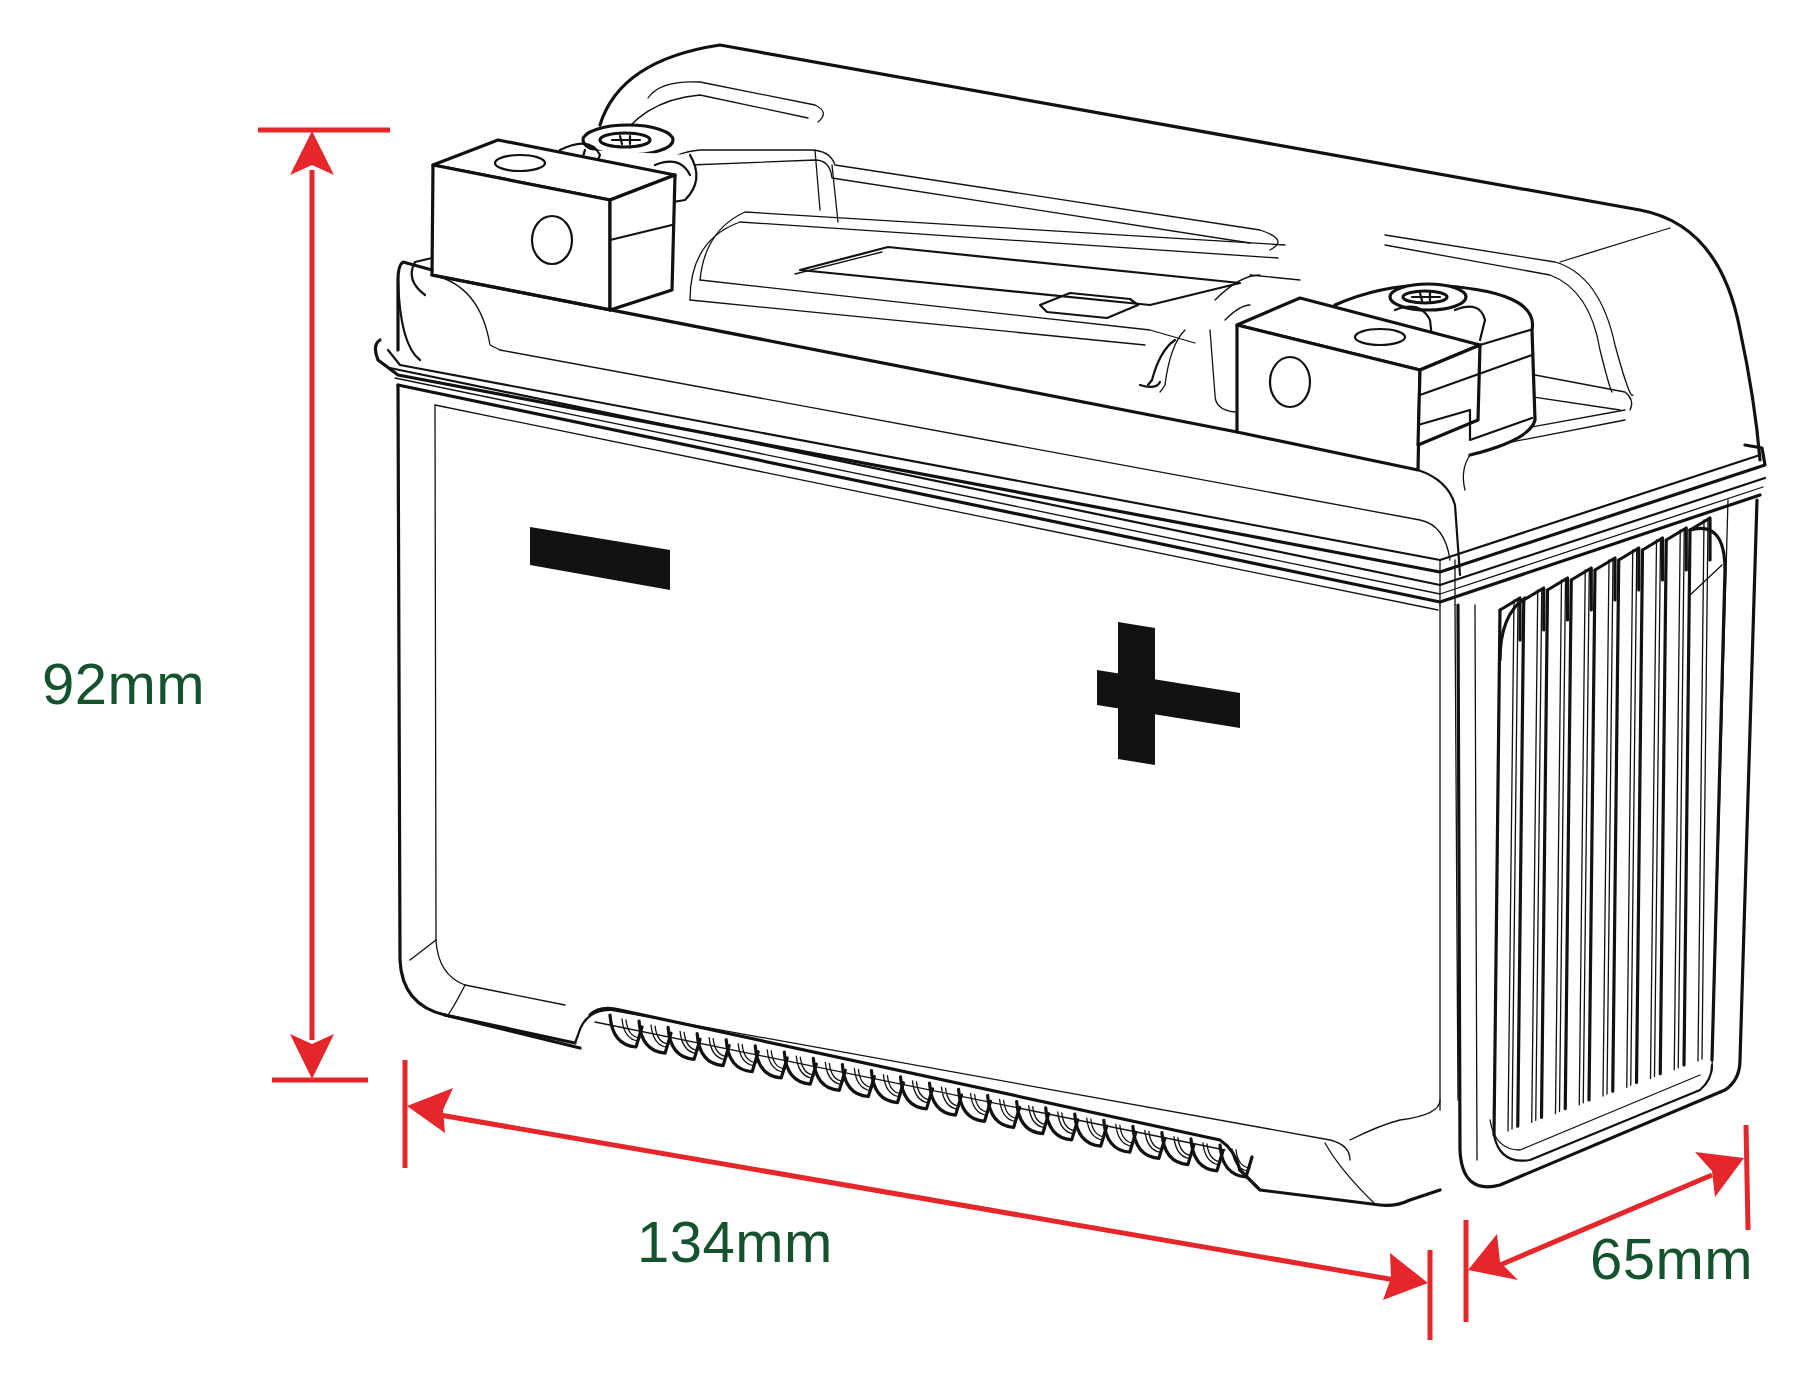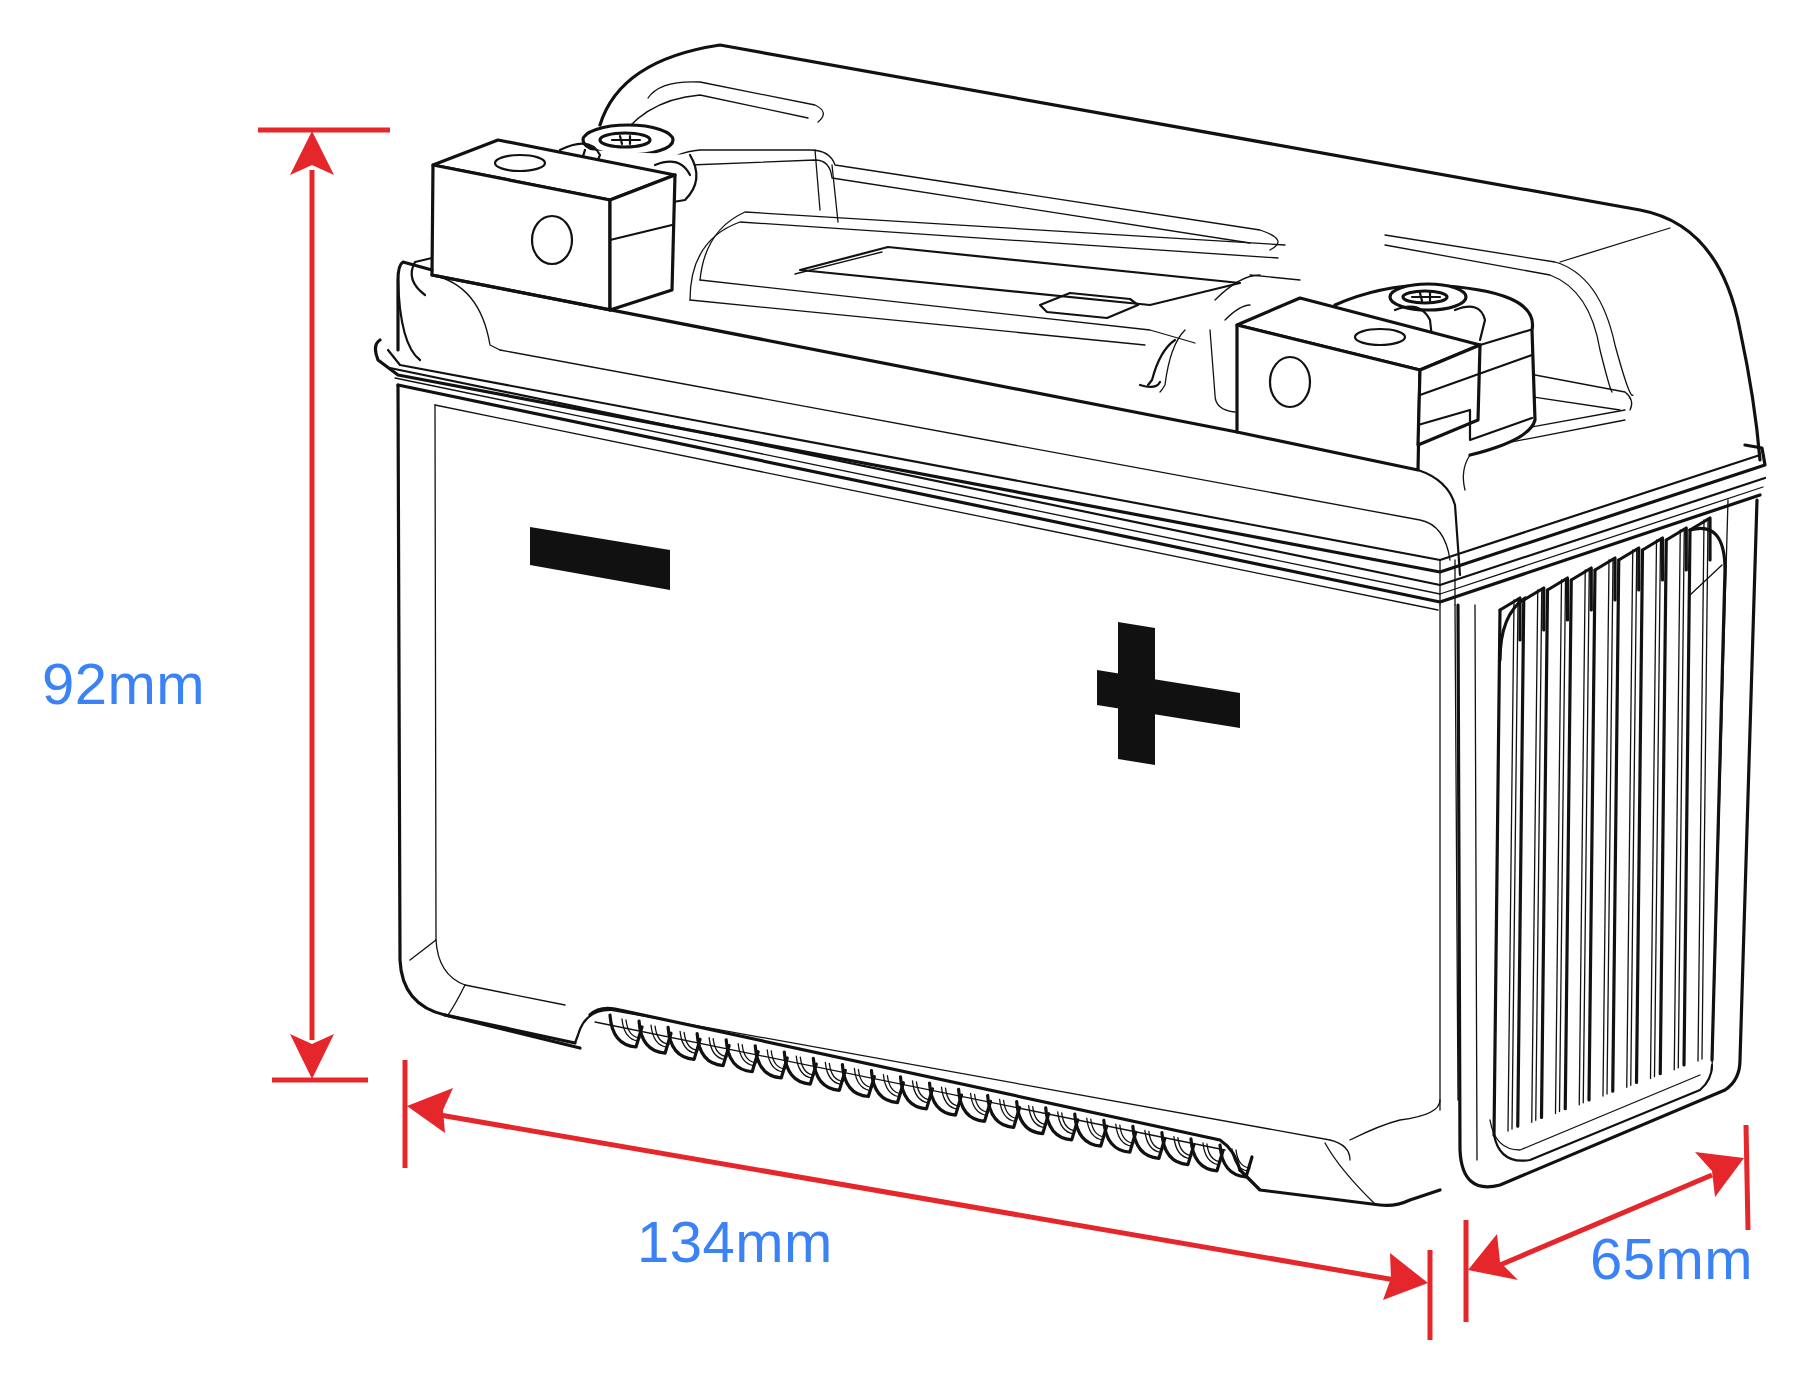--- a/index.html
+++ b/index.html
@@ -5,21 +5,21 @@
   html, body { margin: 0; padding: 0; background: #ffffff; }
   body { width: 1800px; height: 1392px; overflow: hidden; position: relative; font-family: "Liberation Sans", sans-serif; }
   #stage { position: absolute; left: 0; top: 0; width: 1800px; height: 1392px; }
   .ln { fill: none; stroke: #111111; stroke-linejoin: round; stroke-linecap: round; }
   .thick { stroke-width: 3.2; }
   .mid { stroke-width: 2.2; }
   .thin { stroke-width: 1.3; }
   .fillw { fill: #ffffff; }
   .dim { stroke: #e5262b; stroke-width: 5; fill: none; stroke-linecap: butt; }
   .dimhead { fill: #e5262b; stroke: none; }
-  .dim-label { position: absolute; color: #3b82f6; font-size: 58px; font-weight: 400; letter-spacing: 0.5px; white-space: nowrap; line-height: 1; }
+  .dim-label { position: absolute; color: #14532d; font-size: 58px; font-weight: 400; letter-spacing: 0.5px; white-space: nowrap; line-height: 1; }
   .sign { fill: #111111; }
 </style>
 </head>
 <body>
 
 <svg id="stage" viewBox="0 0 1800 1392" xmlns="http://www.w3.org/2000/svg">
 
   <g>
 
     <path class="ln thick" d="M600,125 Q620,60 720,45 L1640,210 Q1720,225 1740,330 Q1755,400 1760,460"></path>

